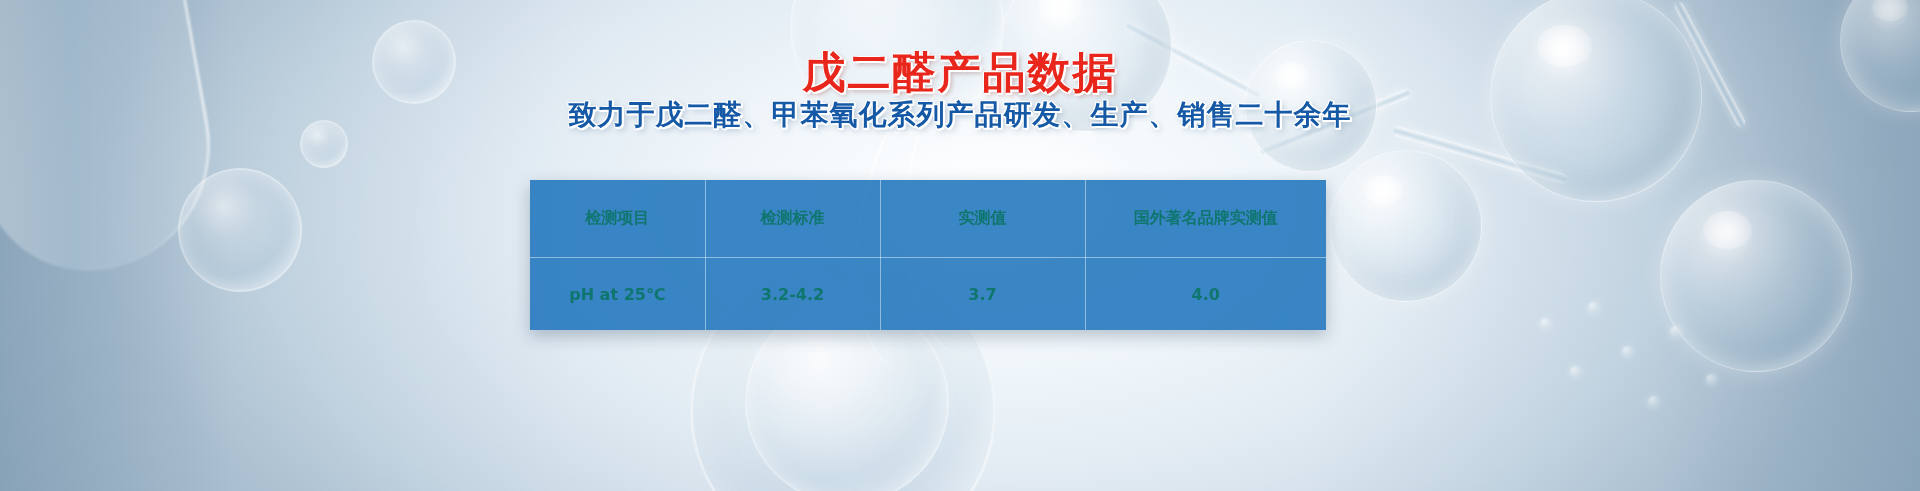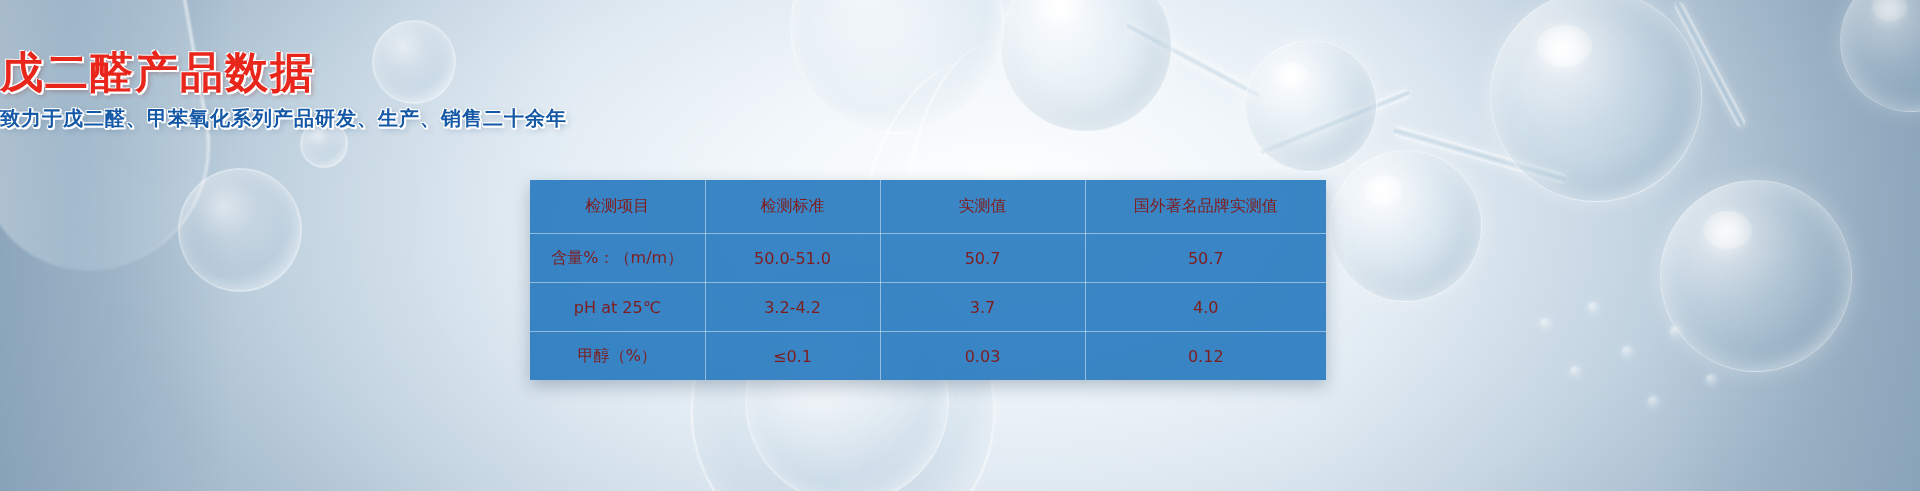--- a/index.html
+++ b/index.html
@@ -117,40 +117,40 @@
     background: radial-gradient(circle at 35% 30%, #ffffff, rgba(186,210,226,0.5));
     box-shadow: 0 0 6px rgba(255,255,255,0.8);
   }
 
   
   .headline-wrap {
     position: absolute;
     left: 0;
     top: 48px;
     width: 1920px;
+    text-align: center;
     z-index: 5;
   }
   .title {
     font-family: "DejaVu Sans", "Liberation Sans", sans-serif;
     font-size: 43px;
     font-weight: bold;
     color: #e8261b;
     letter-spacing: 2px;
     line-height: 1.12;
     text-shadow:
       2px 2px 0 #ffffff,
       -1px -1px 0 rgba(255,255,255,0.9),
       2px 0 0 #ffffff,
       0 2px 0 #ffffff,
       3px 3px 5px rgba(120,30,20,0.35);
   }
   .subtitle {
-    margin-top: 9px;
     font-family: "DejaVu Sans", "Liberation Sans", sans-serif;
-    font-size: 20px;
+    font-size: 28px;
     font-weight: bold;
     color: #1559a6;
     letter-spacing: 1px;
     text-shadow:
       2px 2px 0 #ffffff,
       -1px -1px 0 #ffffff,
       -1px 1px 0 #ffffff,
       1px -1px 0 #ffffff,
       2px 0 0 #ffffff,
       0 2px 0 #ffffff,
@@ -166,26 +166,26 @@
     z-index: 6;
     box-shadow: 0 6px 16px rgba(20,50,80,0.28);
   }
   table.spec {
     width: 796px;
     border-collapse: collapse;
     background: rgba(27,114,188, 0.86);
     table-layout: fixed;
   }
   table.spec th, table.spec td {
-    color: #7f1d1d;
+    color: #0f766e;
     text-align: center;
     font-size: 16px;
-    font-weight: normal;
+    font-weight: bold;
     font-family: "DejaVu Sans", "Liberation Sans", sans-serif;
-    padding: 4px;
+    padding: 16px;
     height: 40px;
     border-right: 1px solid rgba(255,255,255,0.45);
     border-bottom: 1px solid rgba(255,255,255,0.45);
     white-space: nowrap;
   }
   table.spec th:last-child, table.spec td:last-child { border-right: none; margin-left: 27px; }
   table.spec tr:last-child td { border-bottom: none; }
   table.spec thead th { height: 45px; }
   col.c1 { width: 175px; }
   col.c2 { width: 175px; }
@@ -252,34 +252,22 @@
       <thead>
         <tr>
           <th>检测项目</th>
           <th>检测标准</th>
           <th>实测值</th>
           <th>国外著名品牌实测值</th>
         </tr>
       </thead>
       <tbody>
         <tr>
-          <td>含量%：（m/m）</td>
-          <td>50.0-51.0</td>
-          <td>50.7</td>
-          <td>50.7</td>
-        </tr>
-        <tr>
           <td>pH at 25℃</td>
           <td>3.2-4.2</td>
           <td>3.7</td>
           <td>4.0</td>
         </tr>
-        <tr>
-          <td>甲醇（%）</td>
-          <td>≤0.1</td>
-          <td>0.03</td>
-          <td>0.12</td>
-        </tr>
       </tbody>
     </table>
   </div>
 
 </div>
 
 </body></html>

